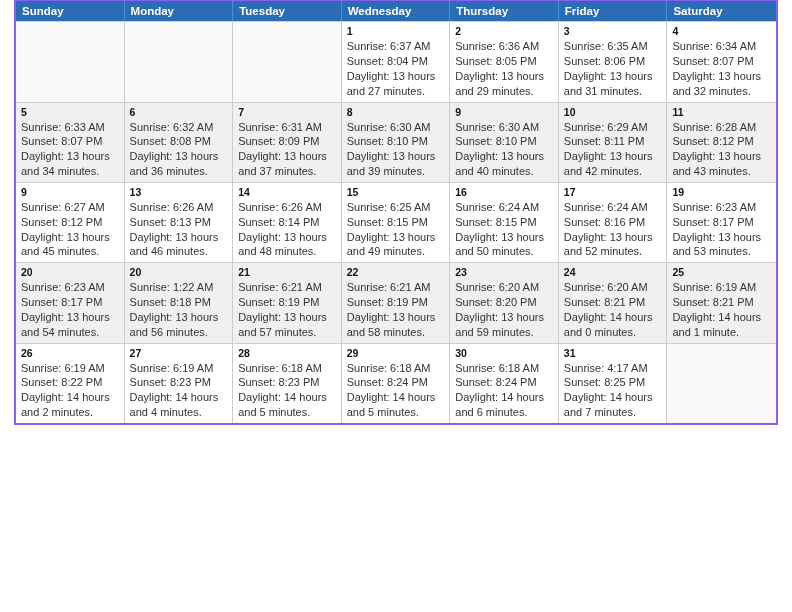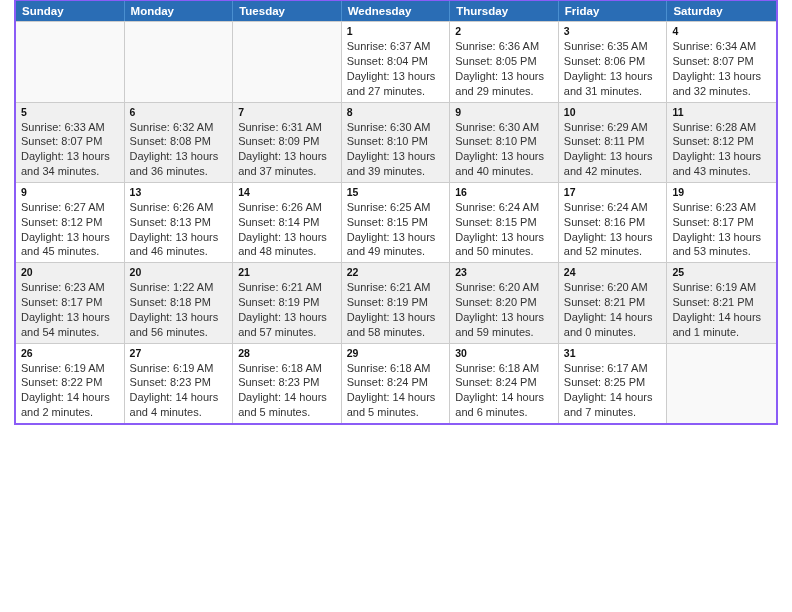--- a/index.html
+++ b/index.html
@@ -336,21 +336,21 @@
 Daylight: 14 hours and 5 minutes.</div>
           </div>
           <div class="cal-cell">
             <div class="day-number">30</div>
             <div class="day-info" style="white-space: pre-line;">Sunrise: 6:18 AM
 Sunset: 8:24 PM
 Daylight: 14 hours and 6 minutes.</div>
           </div>
           <div class="cal-cell">
             <div class="day-number">31</div>
-            <div class="day-info" style="white-space: pre-line;">Sunrise: 6:17 AM
+            <div class="day-info" style="white-space: pre-line;">Sunrise: 4:17 AM
 Sunset: 8:25 PM
 Daylight: 14 hours and 7 minutes.</div>
           </div>
           <div class="cal-cell empty"></div>
         </div>
       </div>
   </div>
 </div>
 
 </body></html>

